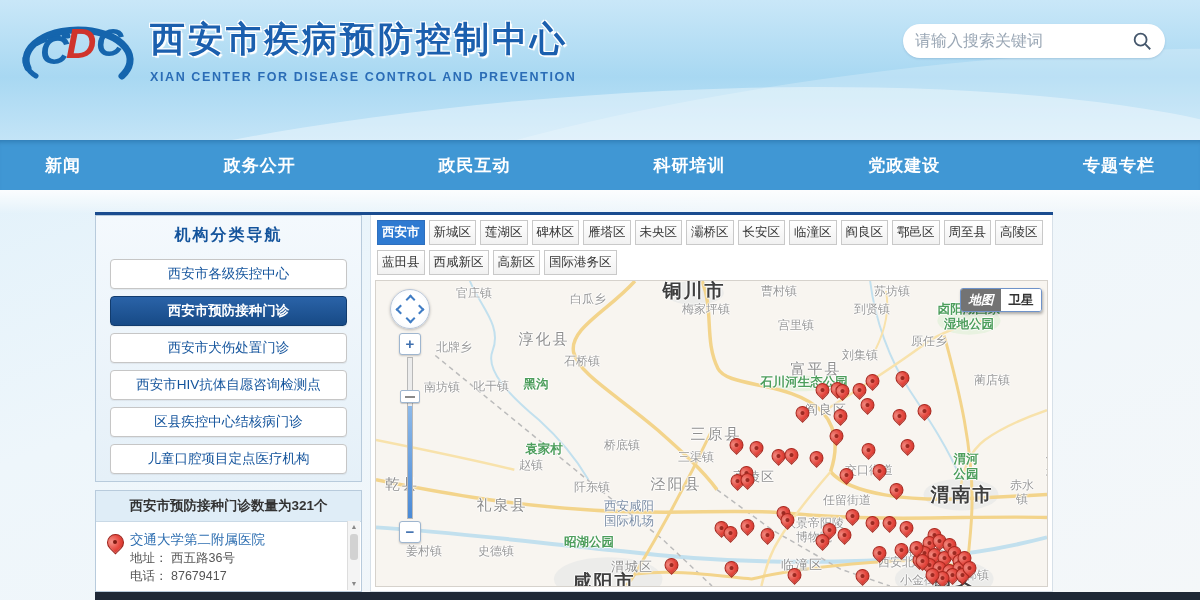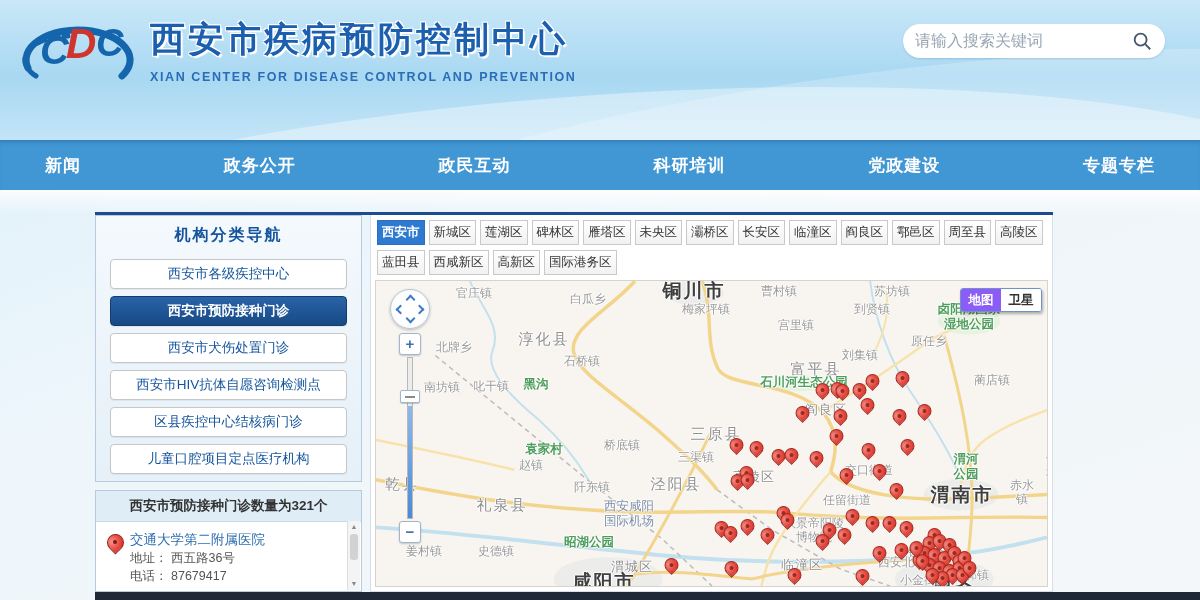--- a/index.html
+++ b/index.html
@@ -103,21 +103,21 @@
                 border:1px solid #b9b9b9; z-index:4; }
   .zoom-fill { position:absolute; left:0; right:0; bottom:0; height:112px; background:linear-gradient(180deg,#8db9e9,#4a8ad6); }
   .zoom-handle { position:absolute; left:-8px; top:32px; width:20px; height:13px; background:#fff; border:1px solid #9fb6cf;
                  border-radius:2px; cursor:pointer; box-shadow:0 1px 1px rgba(0,0,0,.2); }
   .zoom-handle::after { content:""; position:absolute; left:4px; right:4px; top:5px; height:2px; background:#8a8a8a; }
 
   .map-toggle { position:absolute; right:5px; top:7px; display:flex; z-index:5; border-radius:3px; overflow:hidden;
                 border:1px solid #6f93c9; box-shadow:1px 2px 3px rgba(0,0,0,.3); }
   .map-toggle .opt { width:40px; height:22px; text-align:center; line-height:22px; font-size:12.5px; font-weight:bold;
                      cursor:pointer; background:#fff; color:#333; }
-  .map-toggle .opt.active { background:#8b5cf6; color:#fff; }
+  .map-toggle .opt.active { background:#737373; color:#fff;font-style:italic; }
 
   .footer-bar { position:absolute; left:95px; right:0; bottom:0; height:8px; background:#1e2836; }
 </style>
 </head>
 <body>
 
 <div class="page">
 
   <div class="header">
     <div class="wave w1"></div>

